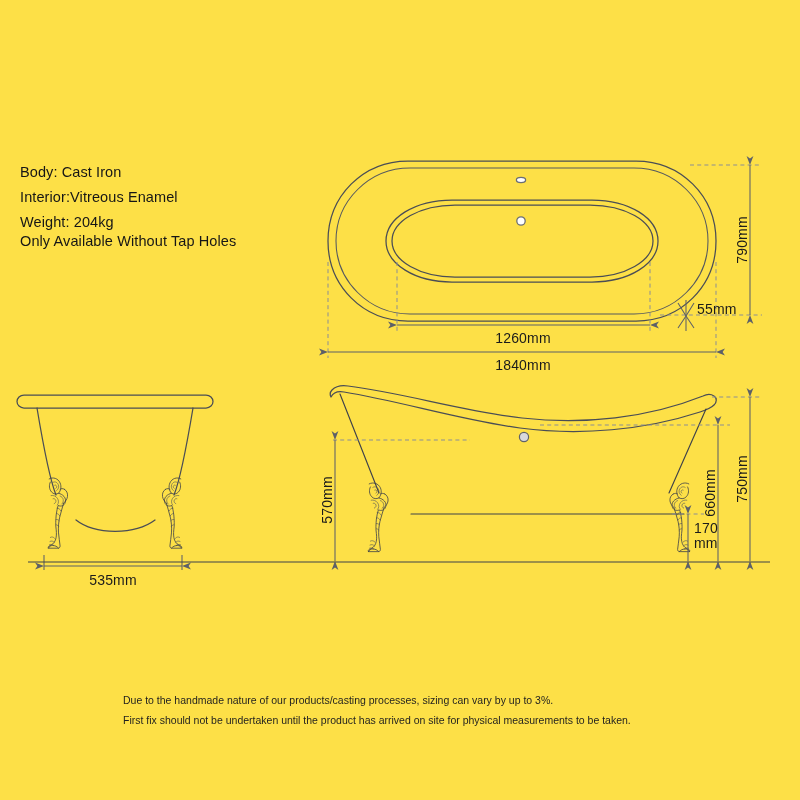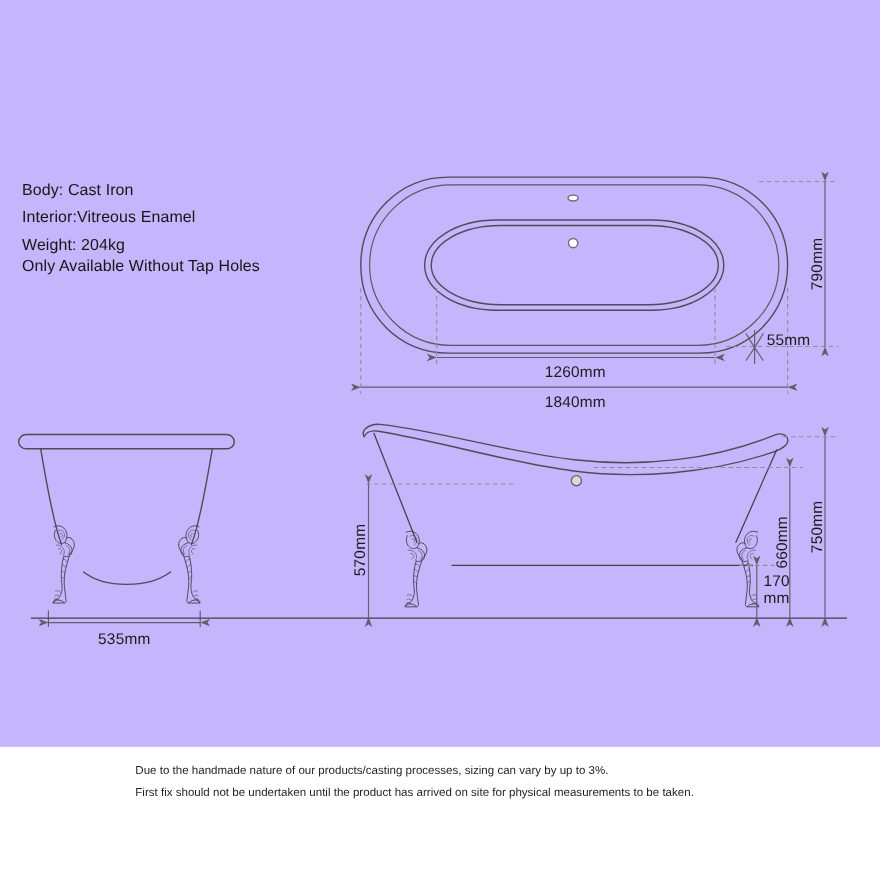--- a/index.html
+++ b/index.html
@@ -11,22 +11,22 @@
   body {
     width: 800px;
     height: 800px;
     overflow: hidden;
     font-family: "Liberation Sans", sans-serif;
     color: #1a1a1a;
   }
   #sheet {
     position: relative;
     width: 800px;
-    height: 679px;
-    background: #c4b5fd;
+    height: 800px;
+    background: #fde047;
   }
   #sheet svg {
     display: block;
     width: 800px;
     height: 800px;
   }
   .spec-text {
     font-family: "Liberation Sans", sans-serif;
     font-size: 14.5px;
     fill: #161616;

